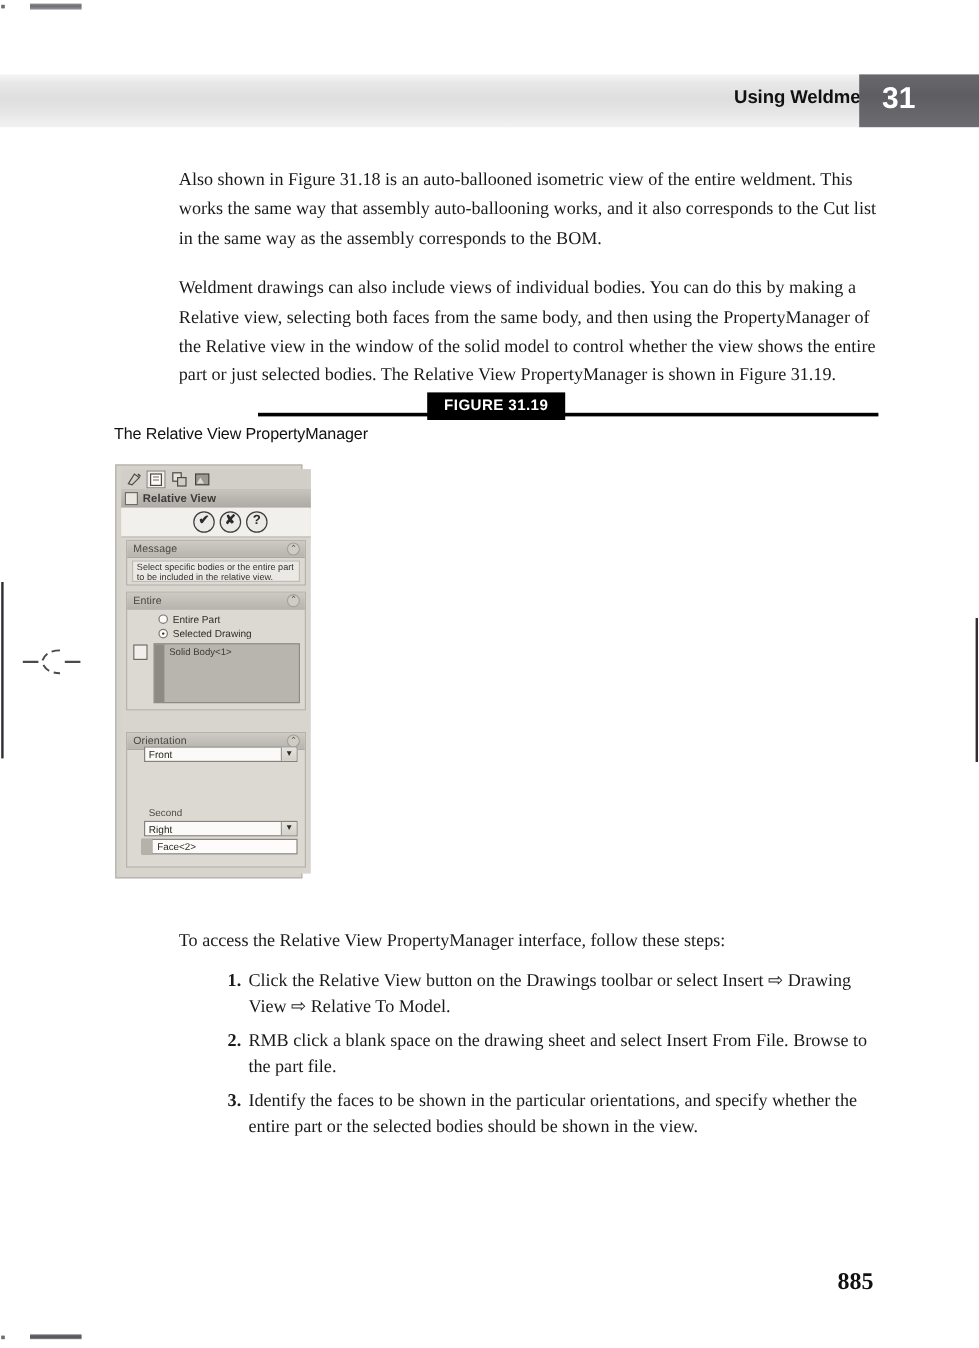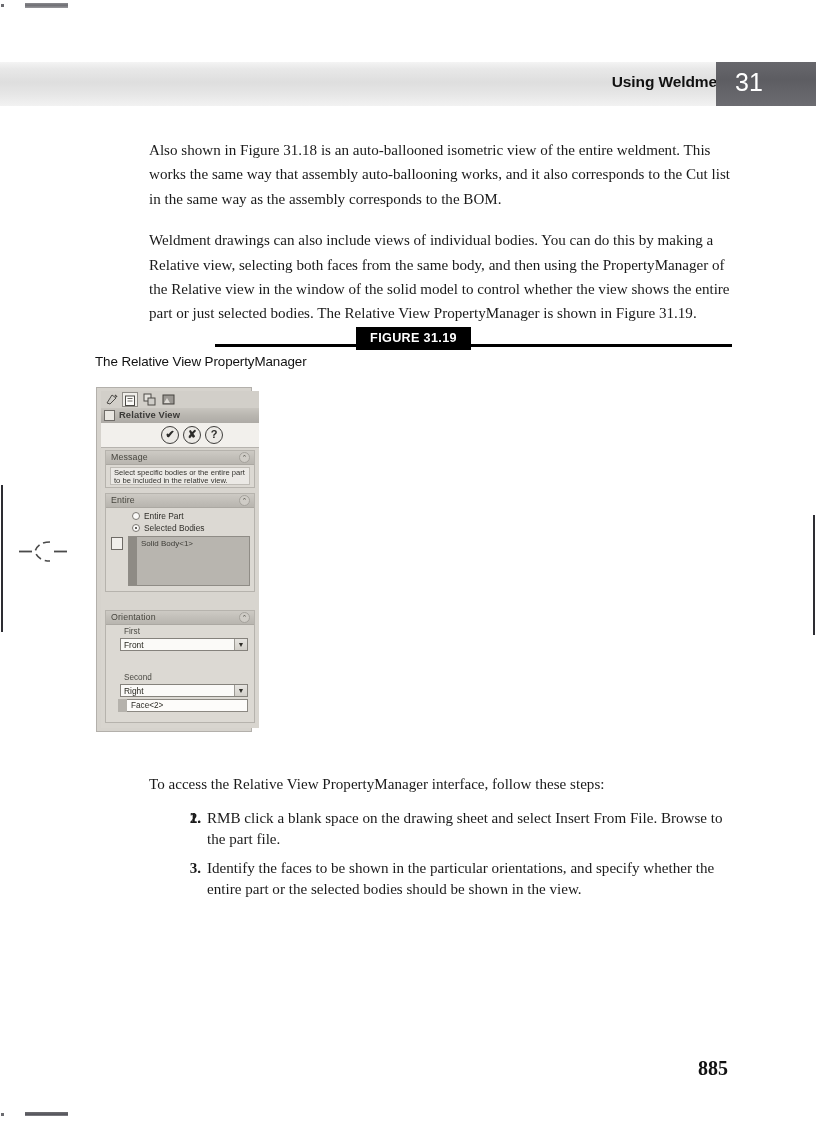--- a/index.html
+++ b/index.html
@@ -76,21 +76,21 @@
   .runhead-chapter {
     position: absolute;
     left: 716px; top: 0;
     width: 100px; height: 44px;
     background: linear-gradient(to bottom, #67676c 0%, #5d5d62 40%, #6c6c71 100%);
   }
   .runhead-chapter span {
     position: absolute;
     left: 19px; top: 6px;
     font-family: "Liberation Sans", sans-serif;
-    font-weight: normal;
+    font-weight: bold;
     font-size: 25px;
     color: #ffffff;
   }
 
   
   .col {
     position: absolute;
     left: 149px;
     width: 583px;
   }
@@ -348,21 +348,21 @@
   .sub-lbl.second { top: 62px; }
 
   .combo {
     position: absolute;
     left: 14px;
     width: 128px; height: 13px;
     background: #fbfaf8;
     border: 1px solid #85827c;
     box-sizing: border-box;
   }
-  .combo.c1 { top: 27px; }
+  .combo.c1 { top: 11px; }
   .combo.c2 { top: 73px; }
   .combo .val {
     position: absolute;
     left: 3px; top: 1px;
     font-size: 8.4px;
     color: #27261f;
   }
   .combo .arrow {
     position: absolute;
     right: 0; top: 0;
@@ -531,21 +531,21 @@
 
   <div class="grp scope">
     <div class="grp-hdr">
       <span class="lbl">Entire</span>
       <span class="chev">⌃</span>
     </div>
     <div class="radio-row r1">
       <span class="radio-dot"></span><span>Entire Part</span>
     </div>
     <div class="radio-row r2">
-      <span class="radio-dot on"></span><span>Selected Bodies</span>
+      <span class="radio-dot on"></span><span>Selected Drawing</span>
     </div>
     <div class="body-icon"></div>
     <div class="sel-box">
       <div class="gutter"></div>
       <div class="item">Solid Body&lt;1&gt;</div>
     </div>
   </div>
 
   <div class="grp orient">
     <div class="grp-hdr">
@@ -573,20 +573,21 @@
       <span class="txt">Face&lt;2&gt;</span>
     </div>
   </div>
 </div>
 
 <div class="steps">
   <p class="lead">To access the Relative View PropertyManager interface, follow these steps:</p>
   <ol class="stepslist">
     <li>
       <span class="num">1.</span>
+      <span>Click the Relative View button on the Drawings toolbar or select Insert ⇨ Drawing View ⇨ Relative To Model.</span>
     </li>
     <li>
       <span class="num">2.</span>
       <span>RMB click a blank space on the drawing sheet and select Insert From File. Browse to the part file.</span>
     </li>
     <li>
       <span class="num">3.</span>
       <span>Identify the faces to be shown in the particular orientations, and specify whether the entire part or the selected bodies should be shown in the view.</span>
     </li>
   </ol>

